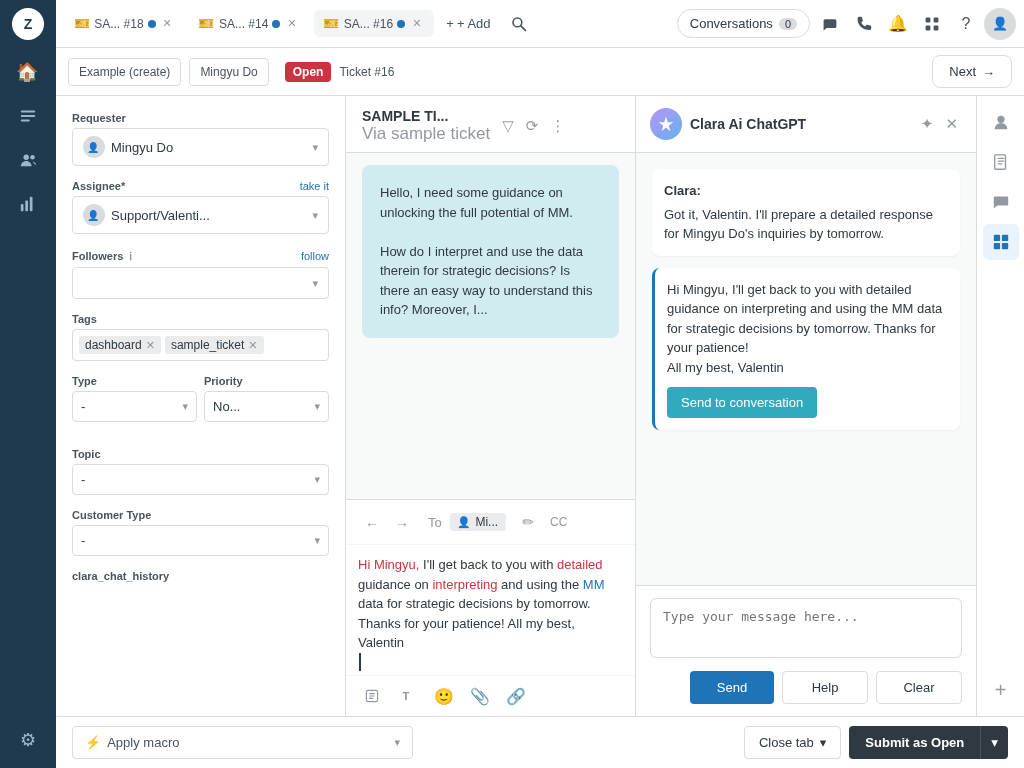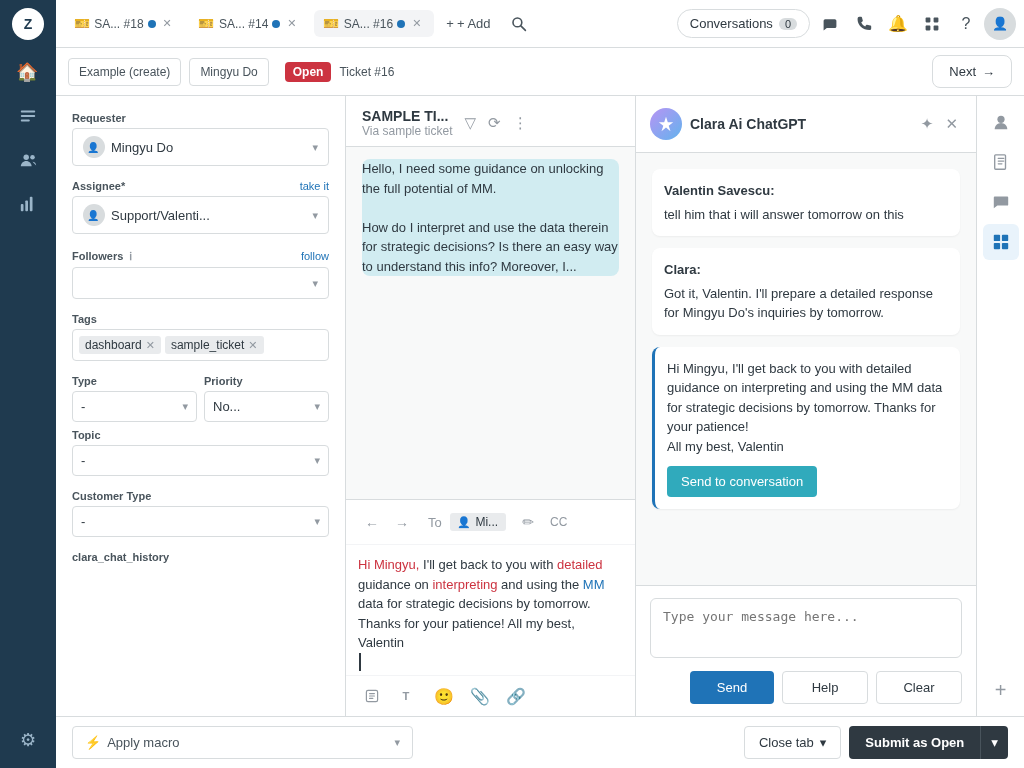--- a/index.html
+++ b/index.html
@@ -203,21 +203,21 @@
     }
     .tag {
       display: flex; align-items: center; gap: 4px;
       background: #e9ebed;
       border-radius: 3px;
       padding: 2px 6px;
       font-size: 12px;
     }
     .tag .tag-close { cursor: pointer; color: #9299a1; font-size: 11px; }
     .type-priority-row {
-      display: flex; gap: 7px; margin-bottom: 7px; text-align: center;
+      display: flex; gap: 7px; margin-bottom: 26px; text-align: center;
     }
     .type-priority-row .field-section { flex: 1; margin-bottom: 0; }
     .type-select {
       display: flex; align-items: center; gap: 4px;
       padding: 7px 8px;
       border: 1px solid #d8dcde;
       border-radius: 4px;
       cursor: pointer;
       font-size: 13px;
       color: #2f3941;
@@ -241,37 +241,37 @@
       align-items: center;
       gap: 8px;
     }
     .ticket-title-text {
       font-weight: 600;
       font-size: 14px;
       color: #2f3941;
       flex: 1;
     }
     .ticket-subtitle {
-      font-size: 12px;
+      font-size: 17px;
       color: #9299a1;
     }
     .ticket-header-icons { display: flex; gap: 4px; color: #9299a1; }
     .ticket-header-icon { cursor: pointer; font-size: 15px; padding: 2px 4px; border-radius: 3px; }
 
     
     .messages-area {
       flex: 1;
       overflow-y: auto;
       padding: 12px 16px;
       background: #f8f9f9;
     }
     .message-bubble {
       background: #d1ecf1;
       border-radius: 8px;
-      padding: 0;
+      padding: 18px;
       margin-bottom: 12px;
       font-size: 13px;
       line-height: 1.5;
       color: #2f3941;
     }
 
     
     .compose-area {
       background: #fff;
       border-top: 1px solid #d8dcde;
@@ -771,24 +771,20 @@
         </div>
         <span class="ai-title">Clara Ai ChatGPT</span>
         <div class="ai-header-icons">
           <span class="ai-header-icon">✦</span>
           <span class="ai-header-icon">✕</span>
         </div>
       </div>
 
       <div class="ai-conversation">
         <div class="ai-message">
-          <div class="sender-name">Valentin Savescu:</div>
-          <div class="message-text">tell him that i will answer tomorrow on this</div>
-        </div>
-        <div class="ai-message">
           <div class="sender-name">Clara:</div>
           <div class="message-text">Got it, Valentin. I'll prepare a detailed response for Mingyu Do's inquiries by tomorrow.</div>
         </div>
         <div class="ai-generated">
           <div style="font-size:13px; line-height:1.5; color:#2f3941;">Hi Mingyu, I'll get back to you with detailed guidance on interpreting and using the MM data for strategic decisions by tomorrow. Thanks for your patience!<br>All my best, Valentin</div>
           <button class="send-to-conv-btn">Send to conversation</button>
         </div>
       </div>
 
       <div class="ai-input-area">

